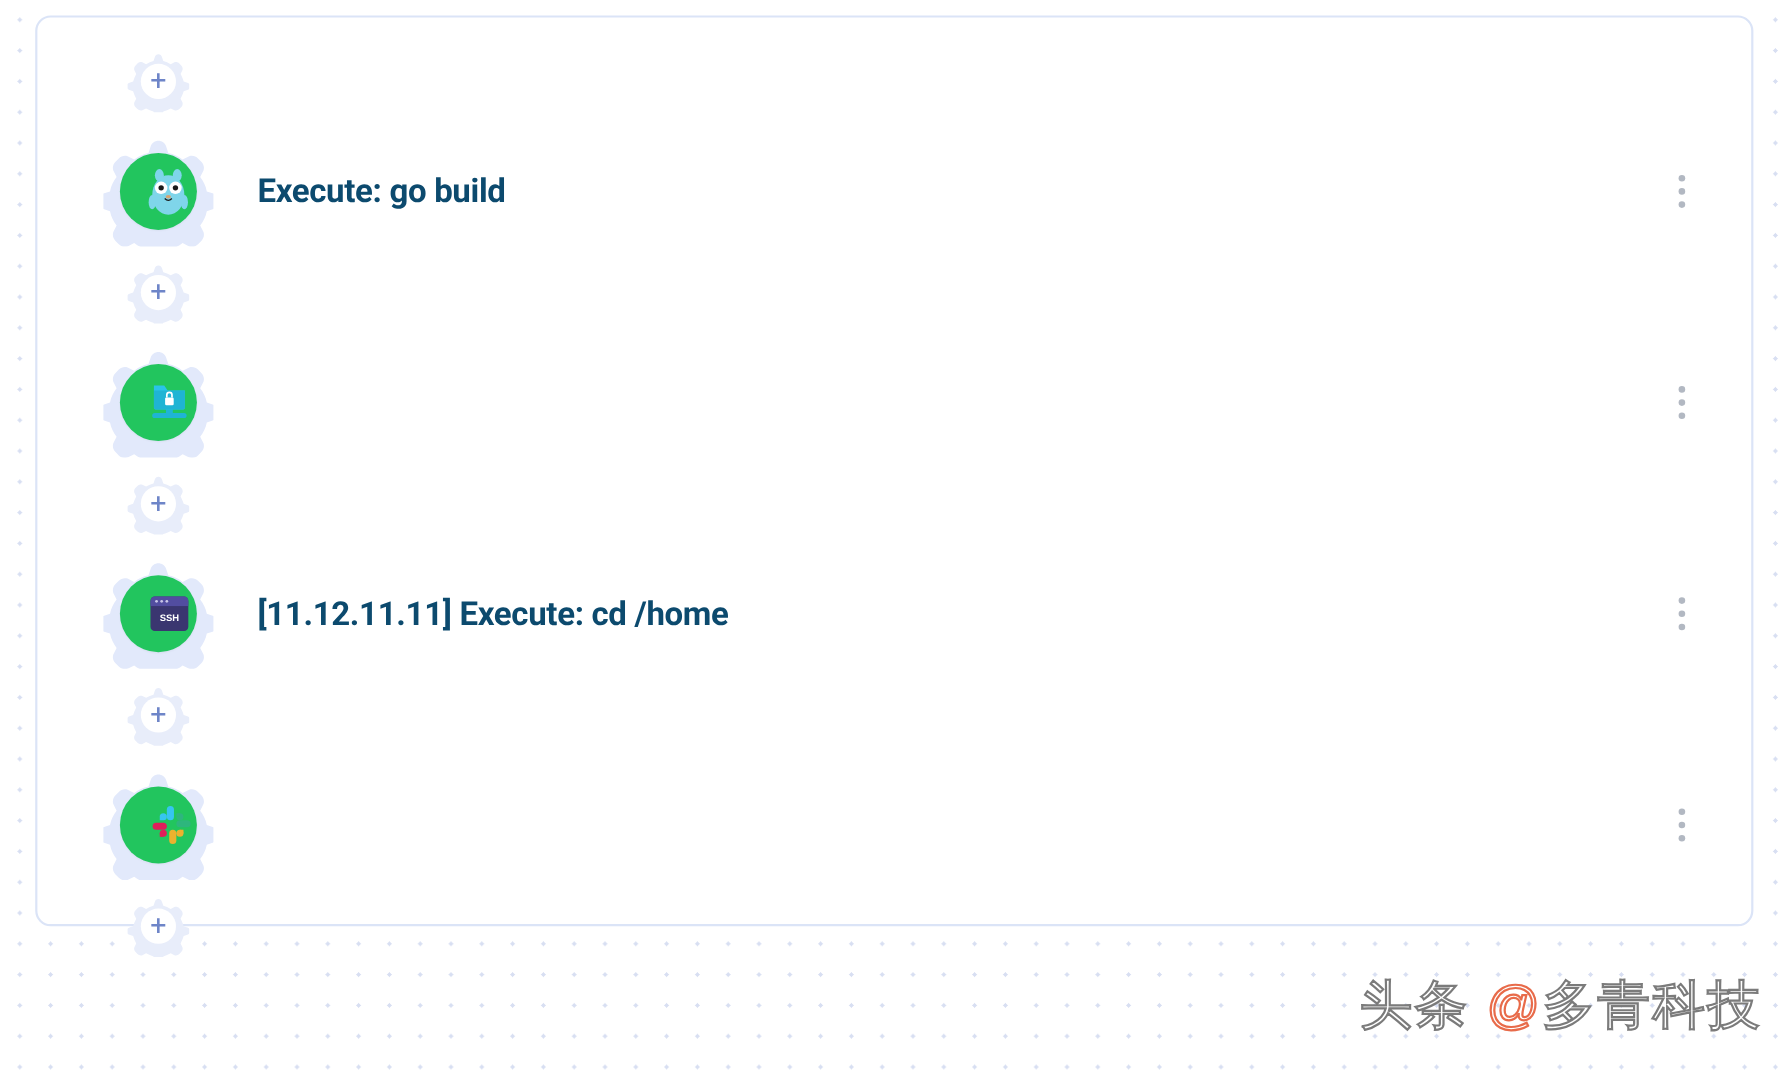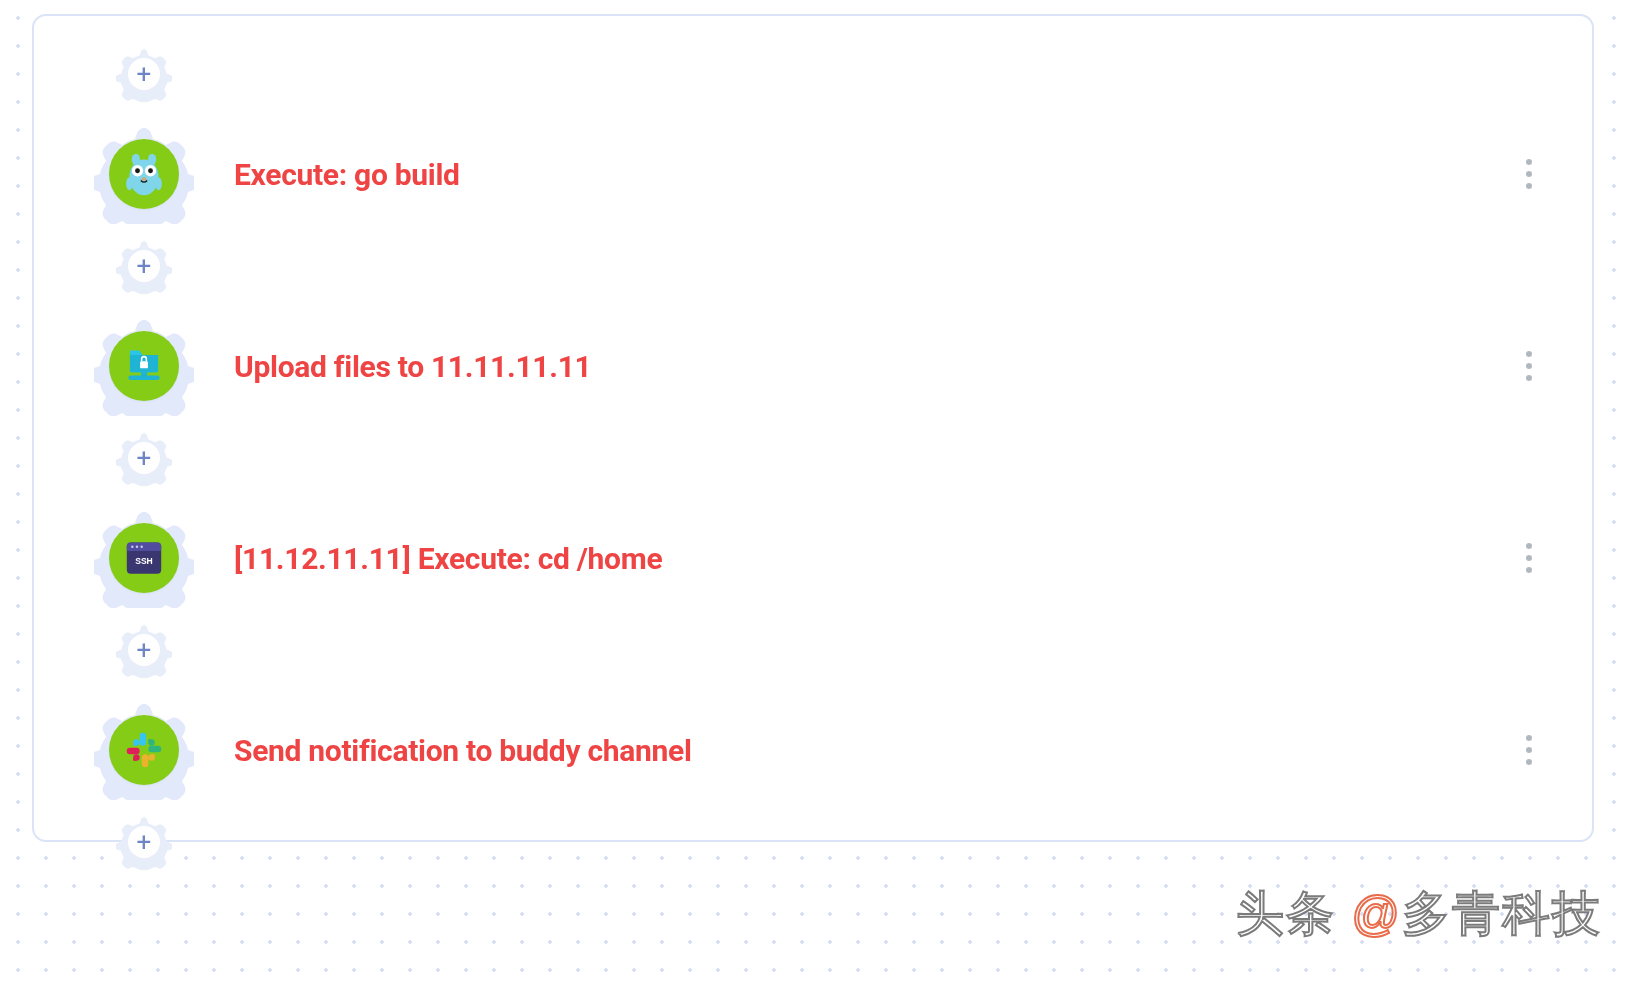--- a/index.html
+++ b/index.html
@@ -44,29 +44,29 @@
   .gear-add .gear-bg { fill:#e8edfa; }
   .gear-step .gear-bg { fill:#e2e9fb; }
   .plus {
     position:absolute; left:50%; top:50%; transform:translate(-50%,-50%);
     width:32px; height:32px; border-radius:50%; background:#fff;
     display:flex; align-items:center; justify-content:center;
     color:#6e85c8; font-size:26px; font-weight:400; line-height:1;
   }
   .step-inner {
     position:absolute; left:50%; top:50%; transform:translate(-50%,-50%);
-    width:70px; height:70px; border-radius:50%; background:#84cc16;
-    display:flex; align-items:center; justify-content:center;
+    width:70px; height:70px; border-radius:50%; background:#22c55e;
+    display:flex; align-items:center; justify-content:flex-end;
     box-shadow: 0 1px 2px rgba(0,0,0,0.04);
   }
   .step-label {
     margin-left: 40px;
     font-size: 30px;
     font-weight: 700;
-    color: #ef4444;
+    color: #0c4a6e;
     letter-spacing: -0.3px;
   }
   .more {
     position:absolute; right:10px; top:50%; transform:translateY(-50%);
     display:flex; flex-direction:column; gap:6px; padding:10px; cursor:pointer;
   }
   .more span { width:6px; height:6px; border-radius:50%; background:#b2b8c2; }
   .watermark {
     position:absolute; right:24px; bottom:36px;
     font-size:48px; font-weight:500; color:#fff;
@@ -140,21 +140,20 @@
           <svg viewBox="0 0 64 64" width="50" height="50">
             <rect x="12" y="44" width="40" height="6" rx="3" fill="#1fb4d4"></rect>
             <rect x="28" y="36" width="8" height="12" rx="2" fill="#1fb4d4"></rect>
             <path d="M14 12 L26 12 L30 18 L50 18 L50 38 Q50 40 48 40 L16 40 Q14 40 14 38 Z" fill="#29c4e8"></path>
             <path d="M14 18 L50 18 L50 38 Q50 40 48 40 L16 40 Q14 40 14 38 Z" fill="#1fb4d4"></path>
             <rect x="27" y="26" width="10" height="9" rx="1.5" fill="#fff"></rect>
             <path d="M29 26 v-3 a3 3 0 0 1 6 0 v3" stroke="#fff" stroke-width="2" fill="none"></path>
           </svg>
         </div>
       </div>
-      <div class="step-label">Upload files to 11.11.11.11</div>
       <div class="more">
           <span></span>
           <span></span>
           <span></span>
         </div>
     </div>
 
     <div class="add-row">
       <div class="gear gear-add">
         <svg viewBox="0 0 100 100" width="56" height="56">
@@ -214,21 +213,20 @@
               <rect x="29" y="38" width="9" height="18" rx="4.5" fill="#ecb22e"></rect>
               <circle cx="42.5" cy="42.5" r="4.5" fill="#ecb22e"></circle>
                 <rect x="42.5" y="38" width="4.5" height="4.5" fill="#ecb22e"></rect>
               <rect x="8" y="29" width="18" height="9" rx="4.5" fill="#e01e5a"></rect>
               <circle cx="21.5" cy="42.5" r="4.5" fill="#e01e5a"></circle>
                 <rect x="17" y="42.5" width="4.5" height="4.5" fill="#e01e5a"></rect>
             </g>
           </svg>
         </div>
       </div>
-      <div class="step-label">Send notification to buddy channel</div>
       <div class="more">
           <span></span>
           <span></span>
           <span></span>
         </div>
     </div>
 
     <div class="add-row">
       <div class="gear gear-add">
         <svg viewBox="0 0 100 100" width="56" height="56">

